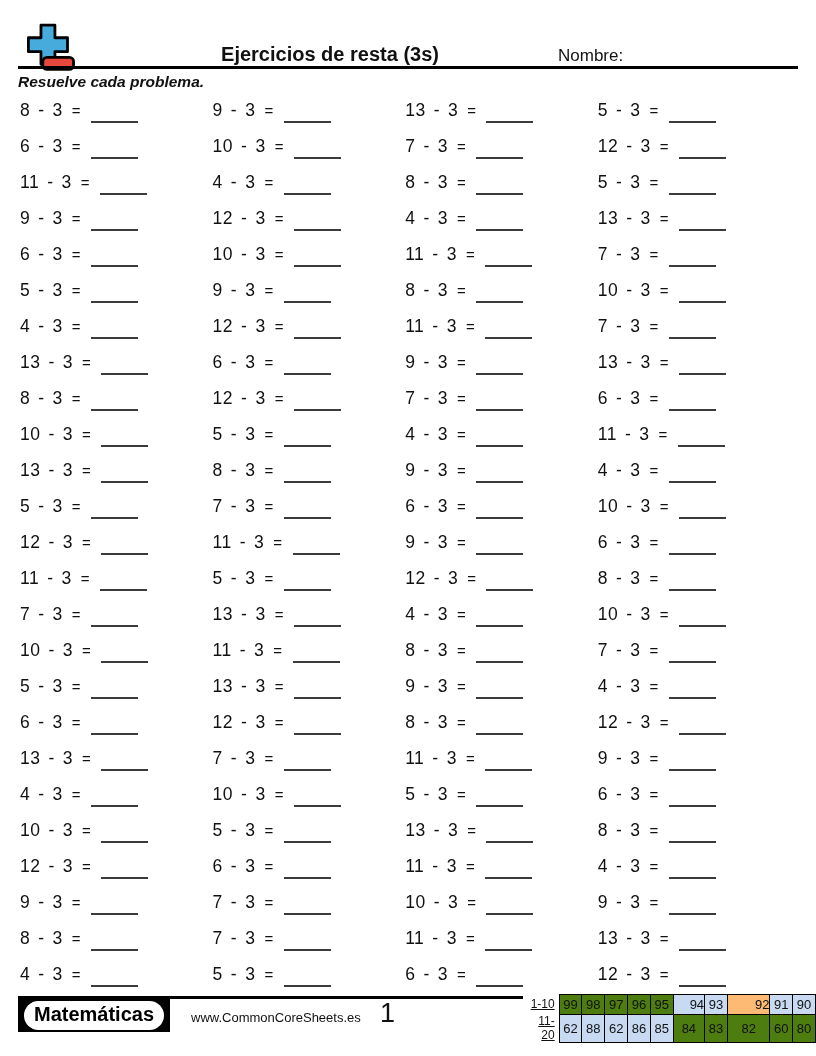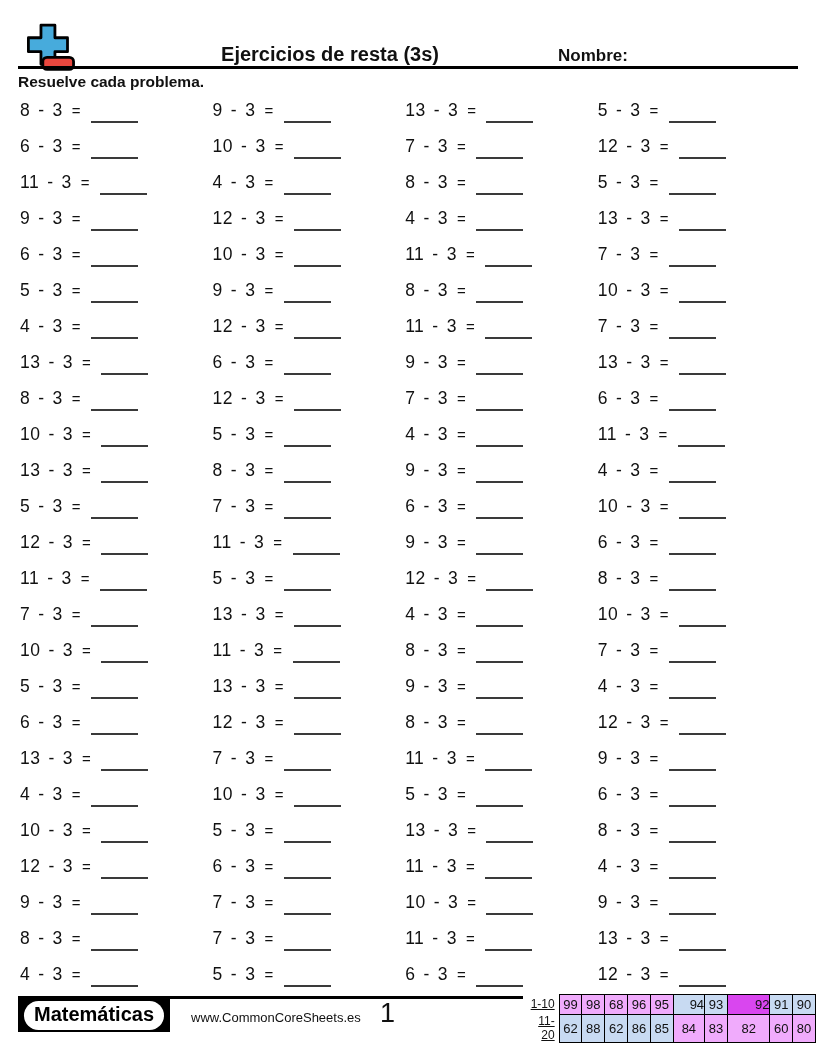--- a/index.html
+++ b/index.html
@@ -11,28 +11,28 @@
     color: #111;
     overflow: hidden;
   }
   
   #logo { position: absolute; left: 27px; top: 22px; }
   #worksheet-title {
     position: absolute; left: 330px; top: 43px;
     transform: translateX(-50%);
     font-size: 20px; white-space: nowrap; font-weight: bold;
   }
-  #name-label { position: absolute; left: 558px; top: 46px; font-size: 17px; font-weight: bold; }
+  #name-label { position: absolute; left: 558px; top: 46px; font-size: 17px; }
   #header-rule {
     position: absolute; left: 18px; top: 66px; width: 780px; height: 3px;
     background: #000;
   }
   #instruction {
     position: absolute; left: 18px; top: 73px;
-    font-size: 15.5px; font-weight: bold;
+    font-size: 15.5px; font-weight: bold; font-style: italic;
   }
   
   #problems {
     position: absolute; left: 20px; top: 92px; width: 778px; height: 900px;
   }
   .col { position: absolute; top: 0; width: 192px; }
   .problem {
     height: 36px; display: flex; align-items: center;
     font-size: 17.5px; letter-spacing: 0.5px;
   }
@@ -67,21 +67,21 @@
     display: table; border-collapse: collapse; font-size: 13px;
   }
   .score-row { display: table-row; }
   .score-label {
     display: table-cell; width: 34px; padding-right: 4px;
     text-align: right; vertical-align: middle; font-size: 12px; text-decoration: underline;
   }
   .score-cell {
     display: table-cell; width: 24px; height: 19.5px;
     border: 1px solid #000; text-align: center; vertical-align: middle;
-    background: #f0abfc;
+    background: #4d7c0f;
   }
 </style>
 </head>
 <body>
 
 <div id="logo">
   <svg width="54" height="52" viewBox="0 0 58 52" xmlns="http://www.w3.org/2000/svg">
     <path id="logo-plus" d="M15,1.5 H30 V15 H43.5 V30 H30 V43.5 H15 V30 H1.5 V15 H15 Z" stroke="#000" stroke-width="3" stroke-linejoin="round" fill="#47abdc"></path>
     <rect id="logo-minus" x="17" y="36" width="33" height="13" rx="4.5" stroke="#000" stroke-width="3" fill="#e8473e"></rect>
   </svg>
@@ -806,26 +806,26 @@
 <div id="brand-box">
   <span id="brand-pill">Matemáticas</span>
 </div>
 <div id="website">www.CommonCoreSheets.es</div>
 <div id="page-number">1</div>
 <div id="score-table">
     <div class="score-row">
       <div class="score-label">1-10</div>
       <div class="score-cell">99</div>
       <div class="score-cell">98</div>
-      <div class="score-cell">68</div>
+      <div class="score-cell">97</div>
       <div class="score-cell">96</div>
       <div class="score-cell">95</div>
       <div class="score-cell" style="background: rgb(200, 218, 242); padding-left: 16px;">94</div>
       <div class="score-cell" style="background: rgb(200, 218, 242);">93</div>
-      <div class="score-cell" style="background: #d946ef; padding-left: 27px;">92</div>
+      <div class="score-cell" style="background: #fdba74; padding-left: 27px;">92</div>
       <div class="score-cell" style="background: rgb(200, 218, 242); margin-top: 36px;">91</div>
       <div class="score-cell" style="background: rgb(200, 218, 242);">90</div>
     </div>
     <div class="score-row">
       <div class="score-label">11-20</div>
       <div class="score-cell" style="background: rgb(200, 218, 242);">62</div>
       <div class="score-cell" style="background: rgb(200, 218, 242);">88</div>
       <div class="score-cell" style="background: rgb(200, 218, 242);">62</div>
       <div class="score-cell" style="background: rgb(200, 218, 242);">86</div>
       <div class="score-cell" style="background: rgb(200, 218, 242);">85</div>

